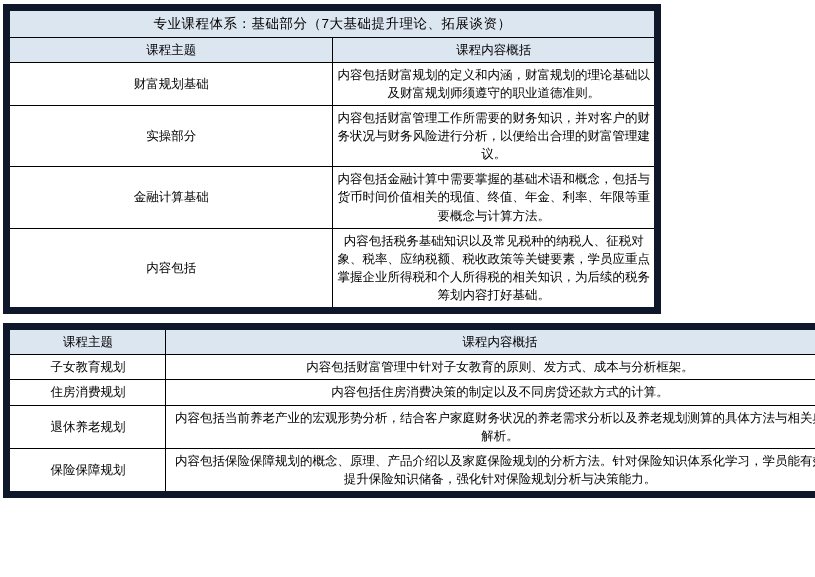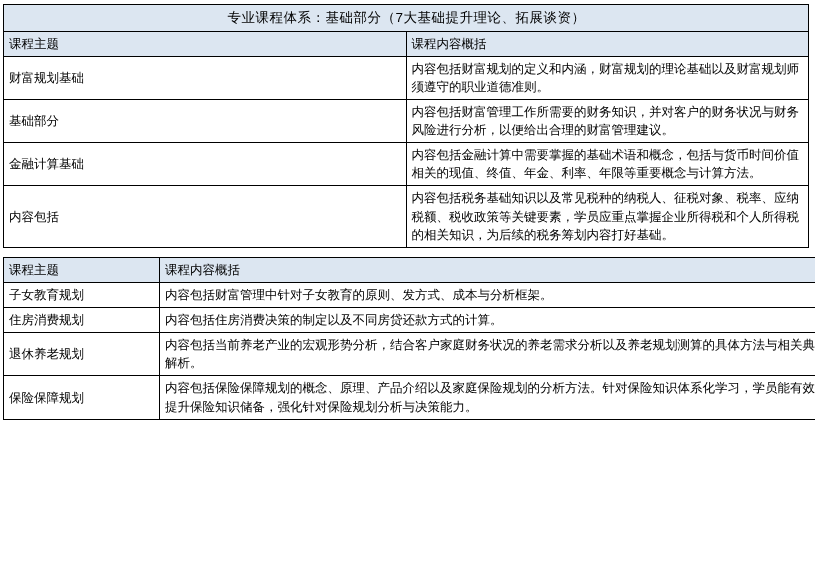--- a/index.html
+++ b/index.html
@@ -14,32 +14,32 @@
     font-size: 12.5px;
     color: #000000;
     overflow: hidden;
   }
   .page {
     width: 815px;
     box-sizing: border-box;
     padding: 4px 3px 0 3px;
   }
   table.course-table {
-    width: 806px;
+    width: 658px;
     border-collapse: collapse;
     table-layout: fixed;
-    border: 1px solid #0f172a;
+    border: 7px solid #0f172a;
   }
   table.course-table td, table.course-table th {
     border: 1px solid #000000;
     vertical-align: top;
     padding: 3px 4px 3px 5px;
     line-height: 1.45;
     font-weight: normal;
-    text-align: left;
+    text-align: center;
   }
   .banner td {
     background: #DCE6F1;
     text-align: center !important;
     font-weight: bold;
     font-size: 13.5px;
     letter-spacing: 0.5px;
     padding: 3px 4px;
     vertical-align: middle !important;
   }
@@ -81,21 +81,21 @@
     </tr>
     <tr class="head-row">
       <td class="col-topic">课程主题</td>
       <td class="col-desc">课程内容概括</td>
     </tr>
     <tr>
       <td class="col-topic topic-cell">财富规划基础</td>
       <td class="col-desc">内容包括财富规划的定义和内涵，财富规划的理论基础以及财富规划师须遵守的职业道德准则。</td>
     </tr>
     <tr>
-      <td class="col-topic topic-cell">基础部分</td>
+      <td class="col-topic topic-cell">实操部分</td>
       <td class="col-desc">内容包括财富管理工作所需要的财务知识，并对客户的财务状况与财务风险进行分析，以便给出合理的财富管理建议。</td>
     </tr>
     <tr>
       <td class="col-topic topic-cell">金融计算基础</td>
       <td class="col-desc">内容包括金融计算中需要掌握的基础术语和概念，包括与货币时间价值相关的现值、终值、年金、利率、年限等重要概念与计算方法。</td>
     </tr>
     <tr>
       <td class="col-topic topic-cell">内容包括</td>
       <td class="col-desc">内容包括税务基础知识以及常见税种的纳税人、征税对象、税率、应纳税额、税收政策等关键要素，学员应重点掌握企业所得税和个人所得税的相关知识，为后续的税务筹划内容打好基础。</td>
     </tr>

